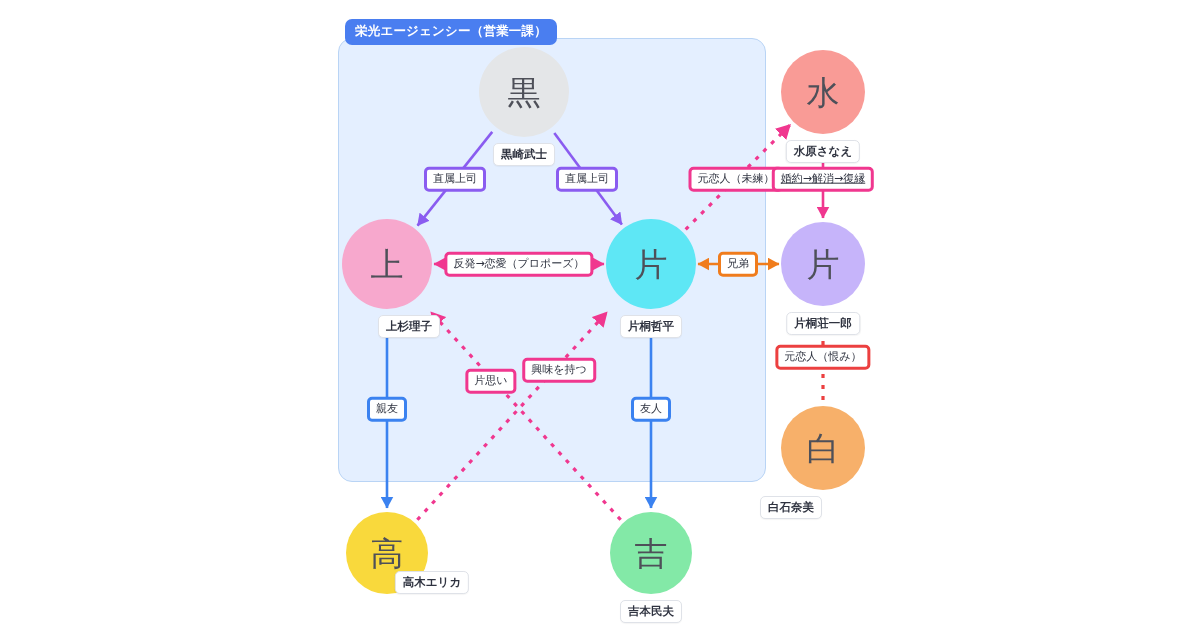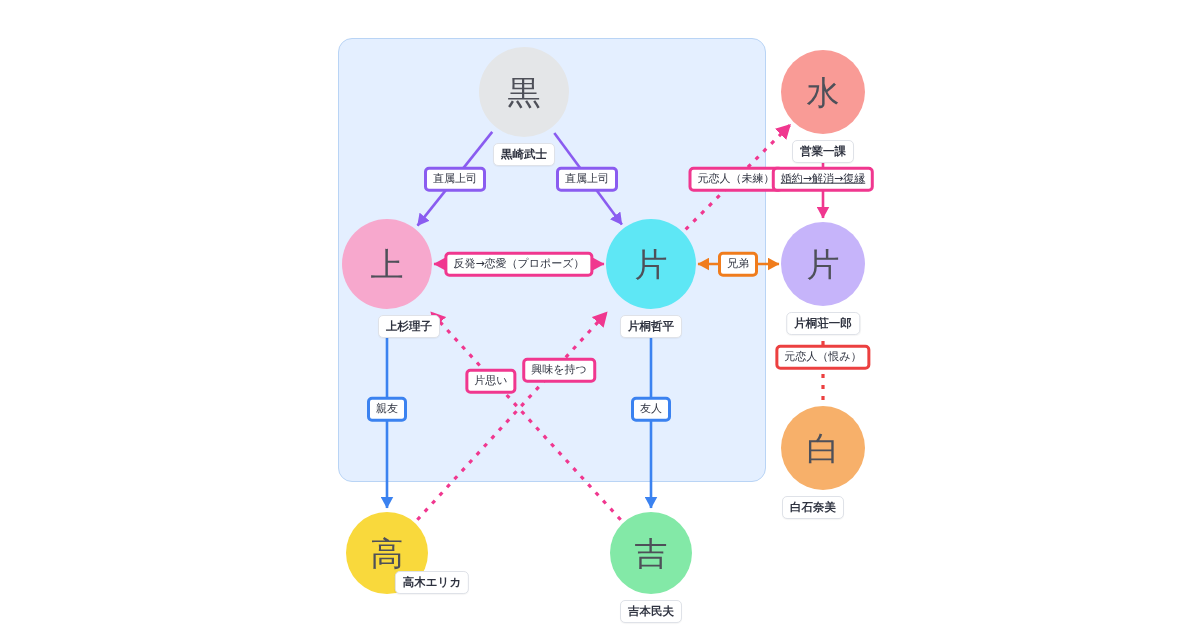--- a/index.html
+++ b/index.html
@@ -68,20 +68,21 @@
     transform:translate(-50%,-50%);
     line-height:1.15;
   }
 </style>
 </head>
 <body>
 
 <div id="stage">
 
   <div class="group-panel" id="group-panel" style="left: 338px; top: 38px; width: 428px; height: 444px; background: rgb(228, 239, 255); border-color: rgb(185, 212, 245);"></div>
+  <div class="group-title" id="group-title" style="left: 345px; top: 19px; background: rgb(74, 126, 240);">栄光エージェンシー（営業一課）</div>
 
   <svg id="edges" viewBox="0 0 1200 630">
       <defs>
         <marker id="8a5cf0end" markerWidth="5" markerHeight="5" refX="4.4" refY="2.5" orient="auto" markerUnits="strokeWidth">
           <path d="M0,0 L0,5 L4.6,2.5 Z" fill="#8a5cf0"></path>
         </marker>
         <marker id="f0378fend" markerWidth="5" markerHeight="5" refX="4.4" refY="2.5" orient="auto" markerUnits="strokeWidth">
           <path d="M0,0 L0,5 L4.6,2.5 Z" fill="#f0378f"></path>
         </marker>
         <marker id="f0378fstart" markerWidth="5" markerHeight="5" refX="0.6" refY="2.5" orient="auto" markerUnits="strokeWidth">
@@ -126,33 +127,33 @@
       <div class="node">
         <div class="node-circle" style="left: 606px; top: 219px; width: 90px; height: 90px; background: rgb(94, 231, 245);">
           <span class="node-glyph">片</span>
         </div>
         <div class="node-label" style="left: 651px; top: 315px;">片桐哲平</div>
       </div>
       <div class="node">
         <div class="node-circle" style="left: 781px; top: 50px; width: 84px; height: 84px; background: rgb(249, 155, 150);">
           <span class="node-glyph">水</span>
         </div>
-        <div class="node-label" style="left: 823px; top: 140px;">営業一課</div>
+        <div class="node-label" style="left: 823px; top: 140px;">水原さなえ</div>
       </div>
       <div class="node">
         <div class="node-circle" style="left: 781px; top: 222px; width: 84px; height: 84px; background: rgb(198, 180, 250);">
           <span class="node-glyph">片</span>
         </div>
         <div class="node-label" style="left: 823px; top: 312px;">片桐荘一郎</div>
       </div>
       <div class="node">
         <div class="node-circle" style="left: 781px; top: 406px; width: 84px; height: 84px; background: rgb(247, 176, 106);">
           <span class="node-glyph">白</span>
         </div>
-        <div class="node-label" style="left: 813px; top: 496px;">白石奈美</div>
+        <div class="node-label" style="left: 791px; top: 496px;">白石奈美</div>
       </div>
       <div class="node">
         <div class="node-circle" style="left: 346px; top: 512px; width: 82px; height: 82px; background: rgb(249, 217, 60);">
           <span class="node-glyph">高</span>
         </div>
         <div class="node-label" style="left: 387px; top: 571px; margin-left: 45px;">高木エリカ</div>
       </div>
       <div class="node">
         <div class="node-circle" style="left: 610px; top: 512px; width: 82px; height: 82px; background: rgb(131, 233, 167);">
           <span class="node-glyph">吉</span>

